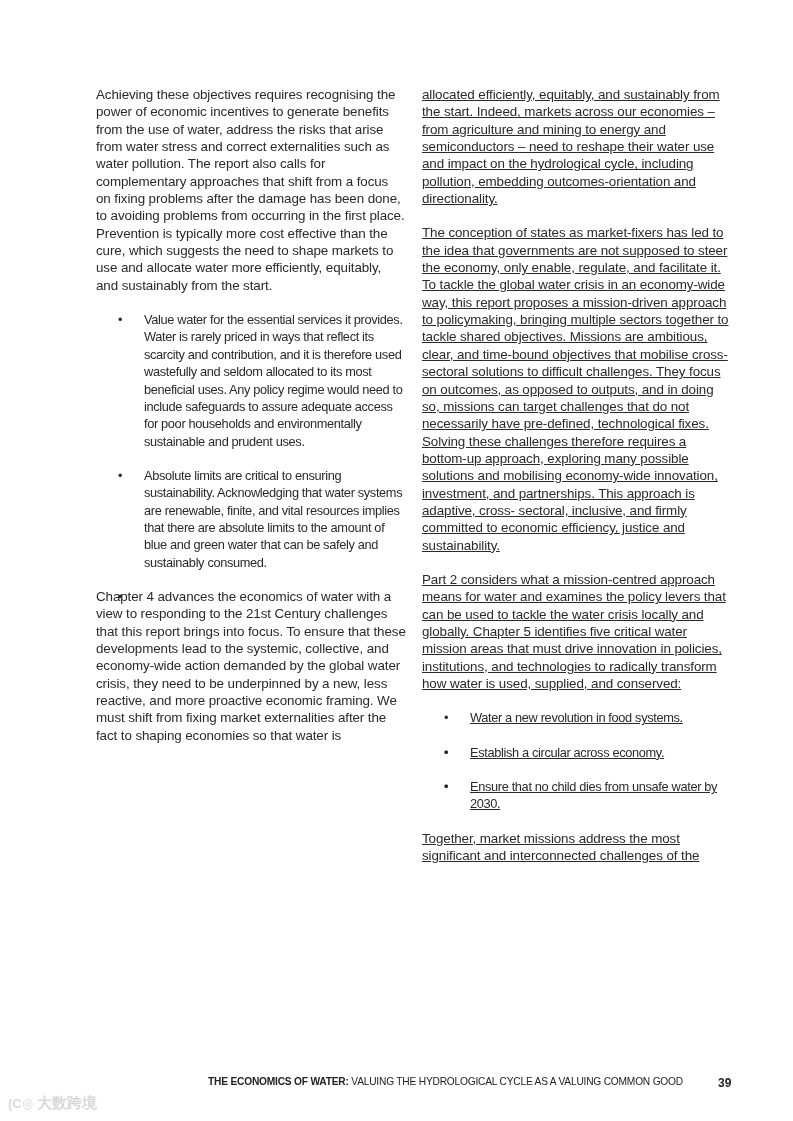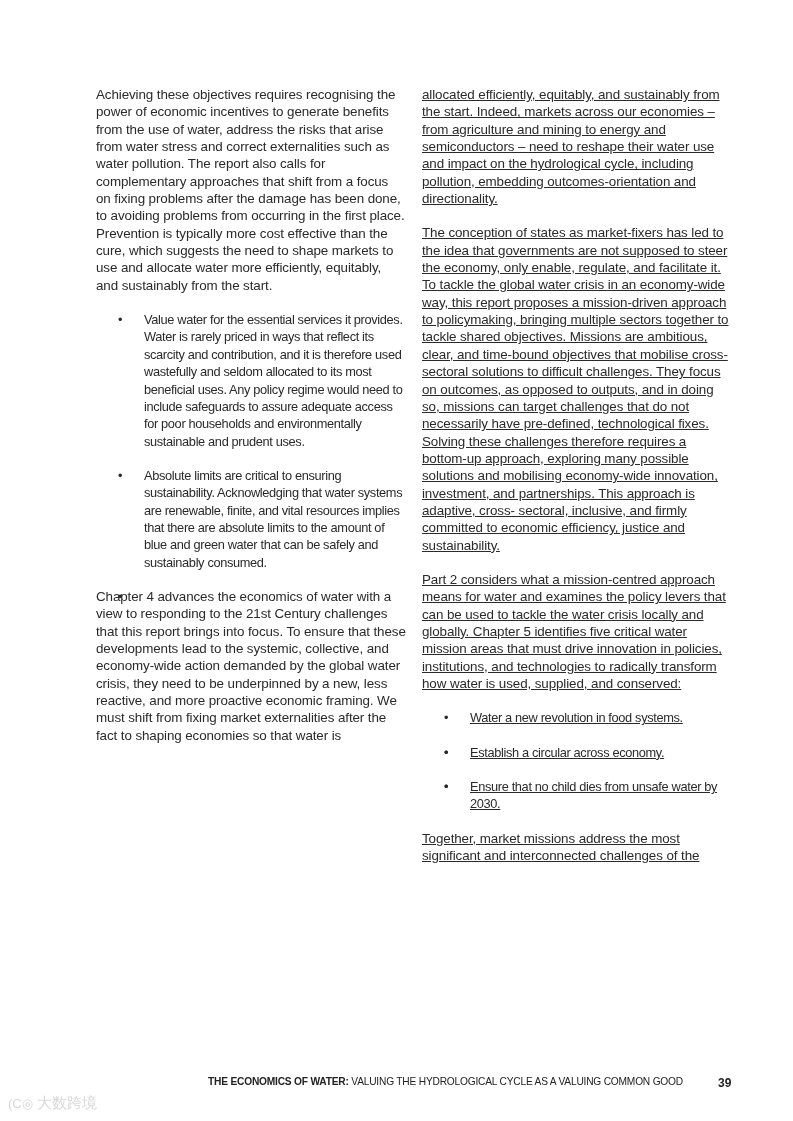--- a/index.html
+++ b/index.html
@@ -9,21 +9,21 @@
     .col.left { left: 96px; }
     .col.right { left: 422px; text-decoration: underline; }
     .para { margin: 0 0 17px 0; }
     ul.bullets { list-style: none; margin: 0 0 17px 0; padding: 0; }
     ul.bullets li { position: relative; padding-left: 48px; margin-bottom: 17px; font-size: 12.8px; letter-spacing: -0.35px; }
     ul.bullets li:last-child { margin-bottom: 0; }
     ul.bullets li .dot { position: absolute; left: 22px; top: 0; }
     .footer { position: absolute; top: 1076px; left: 208px; font-size: 10.2px; color: #222; letter-spacing: -0.2px; white-space: nowrap; }
     .footer b { font-weight: bold; }
     .pagenum { position: absolute; top: 1076px; left: 718px; font-size: 12px; font-weight: bold; color: #222; }
-    .watermark { position: absolute; left: 8px; top: 1094px; font-size: 15px; color: #d8d8d8; white-space: nowrap; }
+    .watermark { position: absolute; left: 8px; top: 1094px; font-size: 15px; color: #d8d8d8; white-space: nowrap; font-weight: bold; }
     .watermark .logo { display: inline-block; font-size: 13px; margin-right: 4px; }
   </style>
 </head>
 <body>
 
 <div class="col left">
   <p class="para">Achieving these objectives requires recognising the power of economic incentives to generate benefits from the use of water, address the risks that arise from water stress and correct externalities such as water pollution. The report also calls for complementary approaches that shift from a focus on fixing problems after the damage has been done, to avoiding problems from occurring in the first place. Prevention is typically more cost effective than the cure, which suggests the need to shape markets to use and allocate water more efficiently, equitably, and sustainably from the start.</p>
   <ul class="bullets">
     <li><span class="dot">•</span><span>Value water for the essential services it provides. Water is rarely priced in ways that reflect its scarcity and contribution, and it is therefore used wastefully and seldom allocated to its most beneficial uses. Any policy regime would need to include safeguards to assure adequate access for poor households and environmentally sustainable and prudent uses.</span></li>
     <li><span class="dot">•</span><span>Absolute limits are critical to ensuring sustainability. Acknowledging that water systems are renewable, finite, and vital resources implies that there are absolute limits to the amount of blue and green water that can be safely and sustainably consumed.</span></li>

